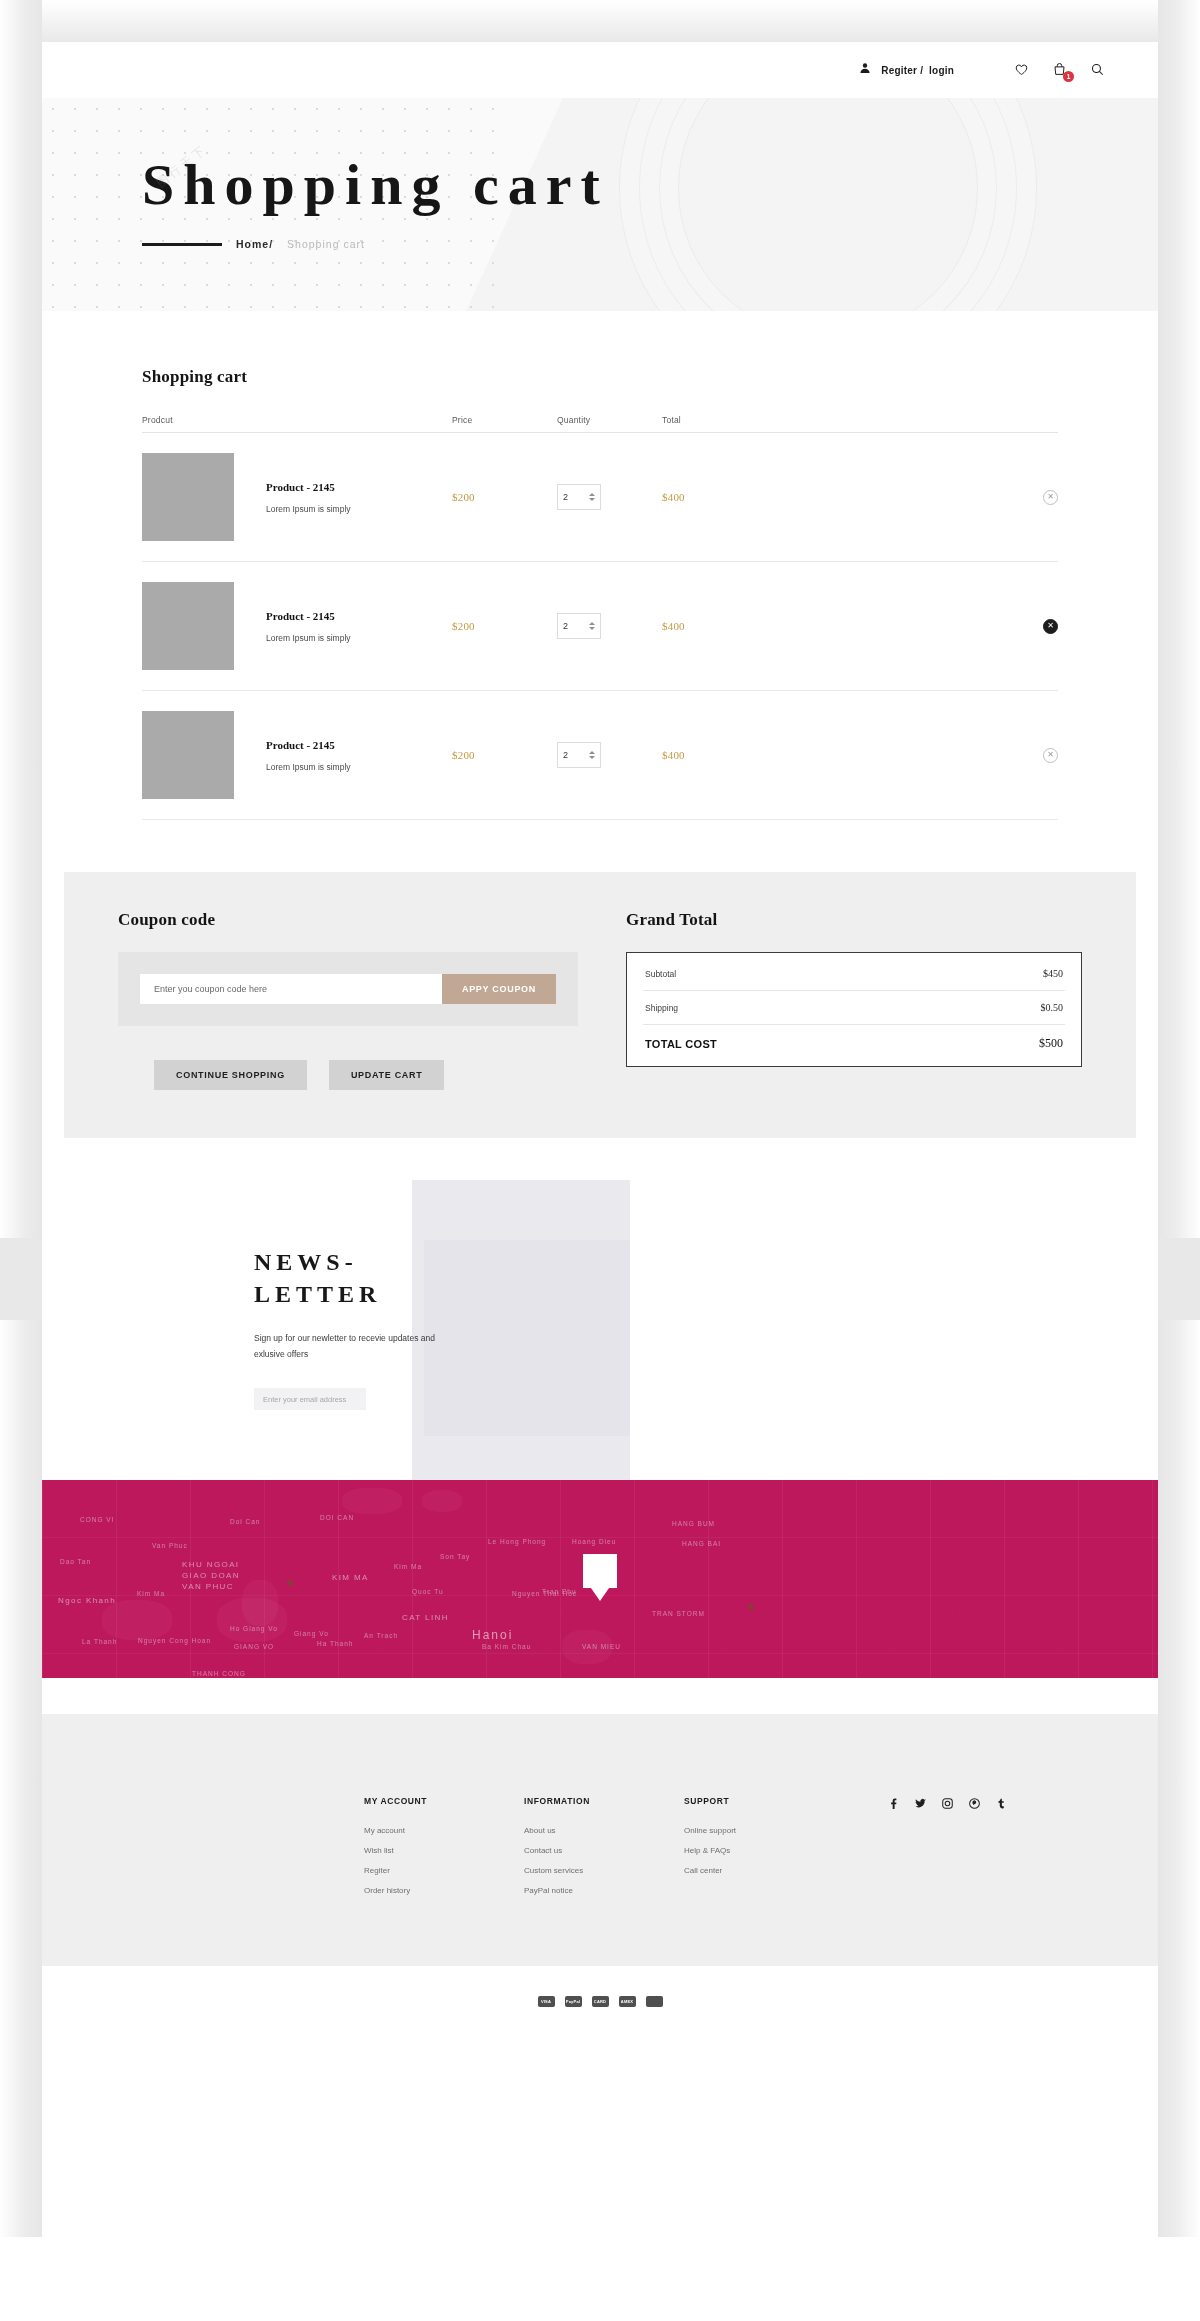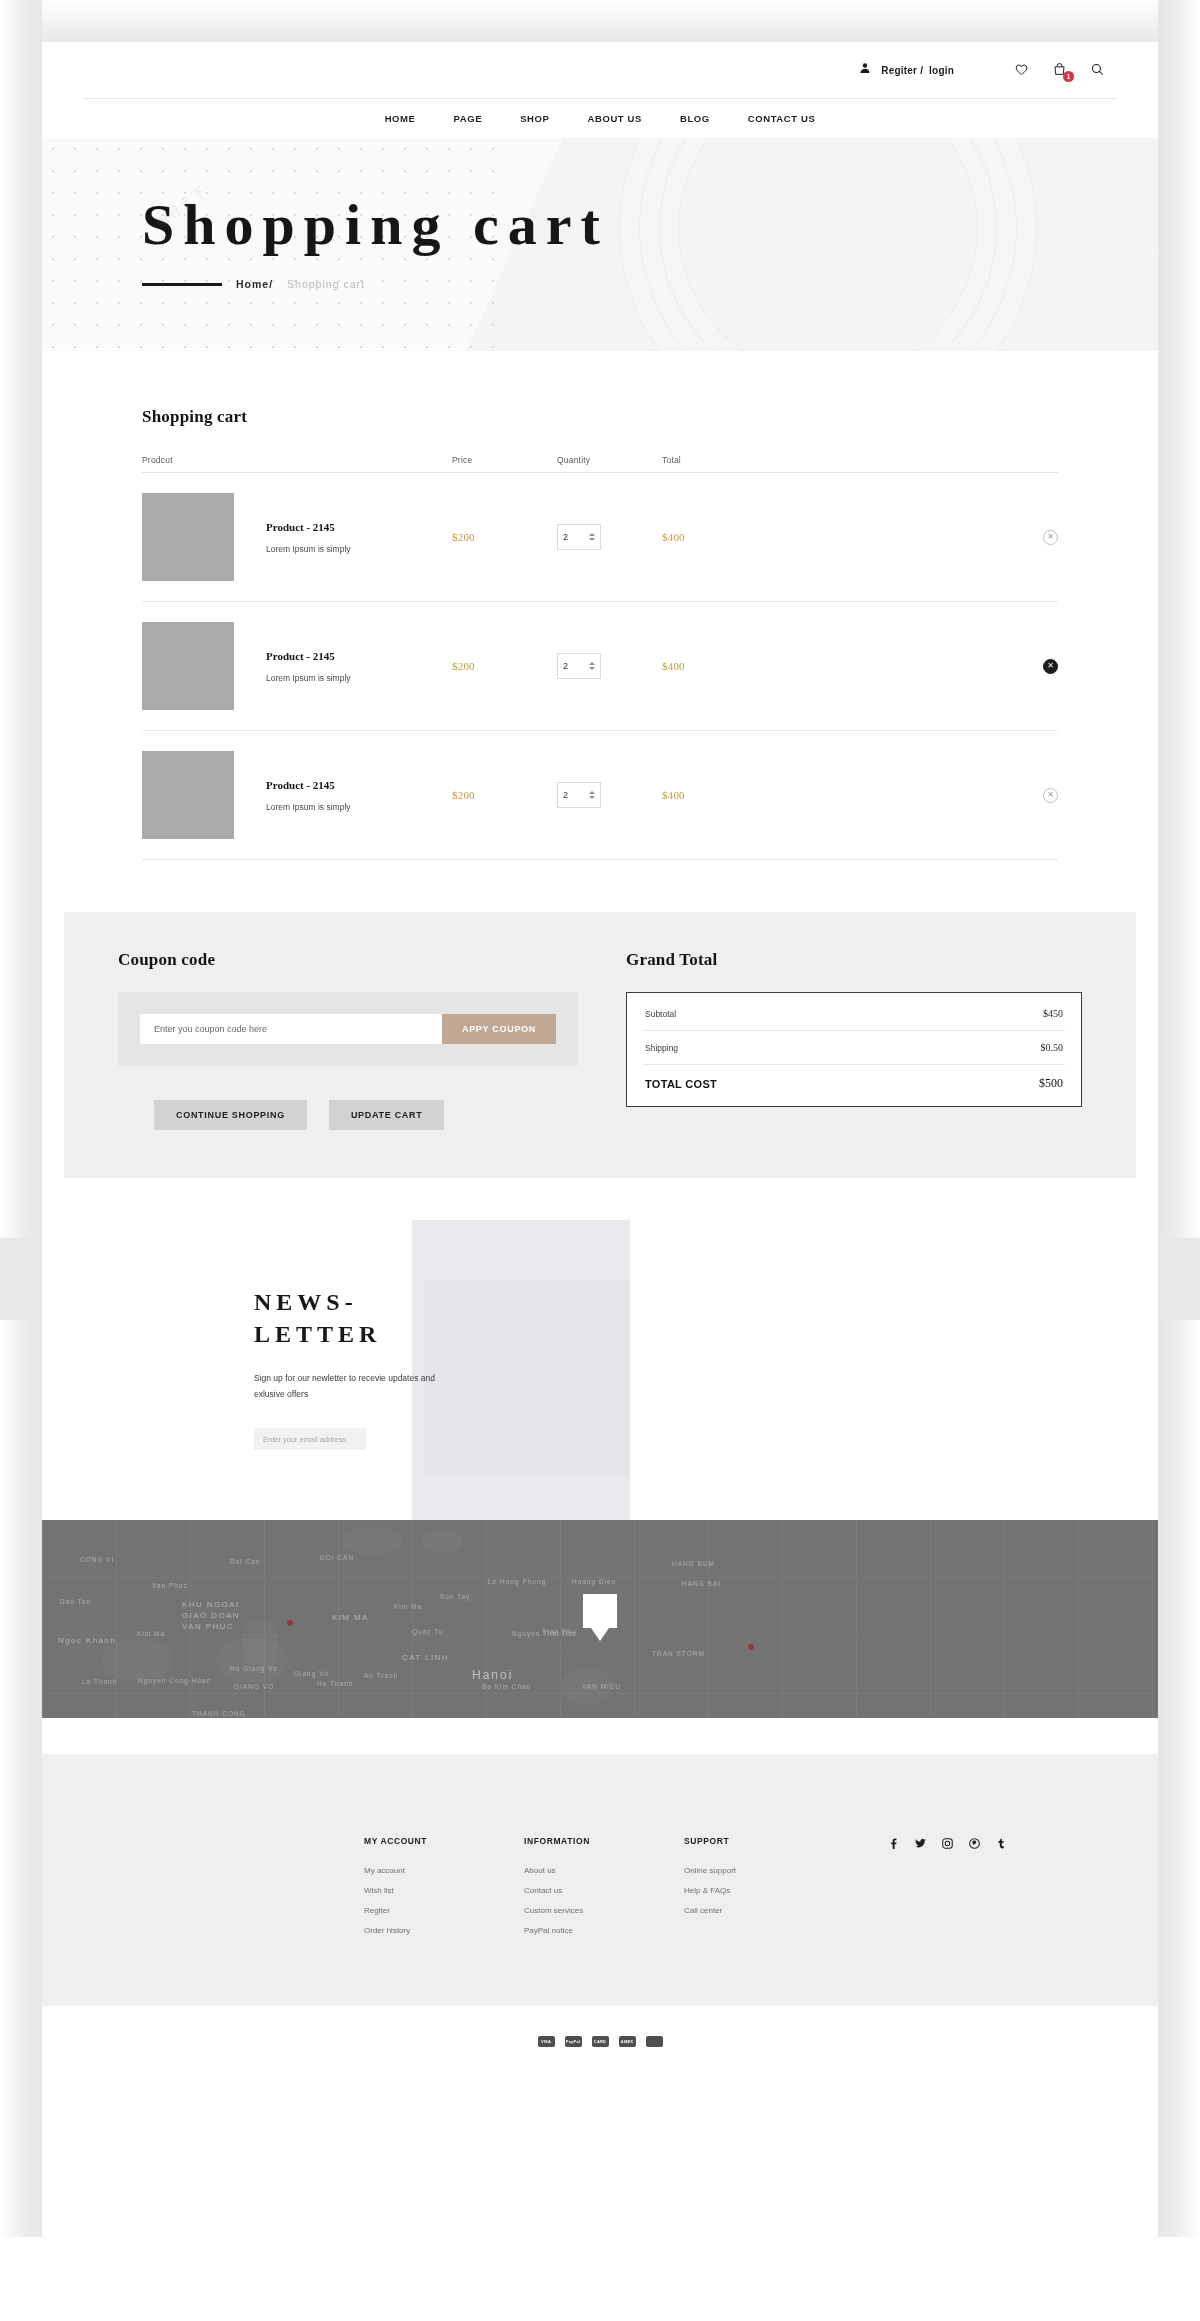--- a/index.html
+++ b/index.html
@@ -228,21 +228,21 @@
   .news-input {
     margin-top:26px; width:112px; height:22px;
     background:#f2f2f4; border:none; padding: 0 9px;
     font-size:7.5px; color:#a7a7a7;
     font-family:"Liberation Sans", sans-serif;
   }
   .news-input::placeholder { color:#a7a7a7; }
 
   
   .map {
-    position:relative; height:198px; background:#737373; overflow:hidden;
+    position:relative; height:198px; background:#be185d; overflow:hidden;
   }
   .map-grid {
     position:absolute; inset:0;
     background-image:
       linear-gradient(90deg, rgba(255,255,255,.055) 1px, transparent 1px),
       linear-gradient(0deg, rgba(255,255,255,.045) 1px, transparent 1px),
       linear-gradient(62deg, rgba(255,255,255,.05) 1px, transparent 1px),
       linear-gradient(-38deg, rgba(255,255,255,.04) 1px, transparent 1px);
     background-size: 74px 100%, 100% 58px, 130px 130px, 170px 170px;
   }
@@ -335,28 +335,20 @@
         </span>
         <span class="ic">
           <svg viewBox="0 0 20 20" width="15" height="15" fill="none" stroke="currentColor" stroke-width="1.4">
             <circle cx="8.6" cy="8.6" r="5.3"></circle>
               <path d="M12.6 12.6 17 17"></path>
           </svg>
         </span>
       </div>
     </div>
 
-    <div class="navbar">
-      <a href="#">HOME</a>
-      <a href="#">PAGE</a>
-      <a href="#">SHOP</a>
-      <a href="#">ABOUT US</a>
-      <a href="#">BLOG</a>
-      <a href="#">CONTACT US</a>
-    </div>
 
     <div class="hero">
       <div class="hero-shape"></div>
       <div class="hero-rings"></div>
       <div class="hero-dots"></div>
       <div class="hero-inner">
         <div class="hero-title">Shopping cart</div>
         <div class="crumb">
           <span class="crumb-line"></span>
           <span class="crumb-text crumb-home">Home/</span>

